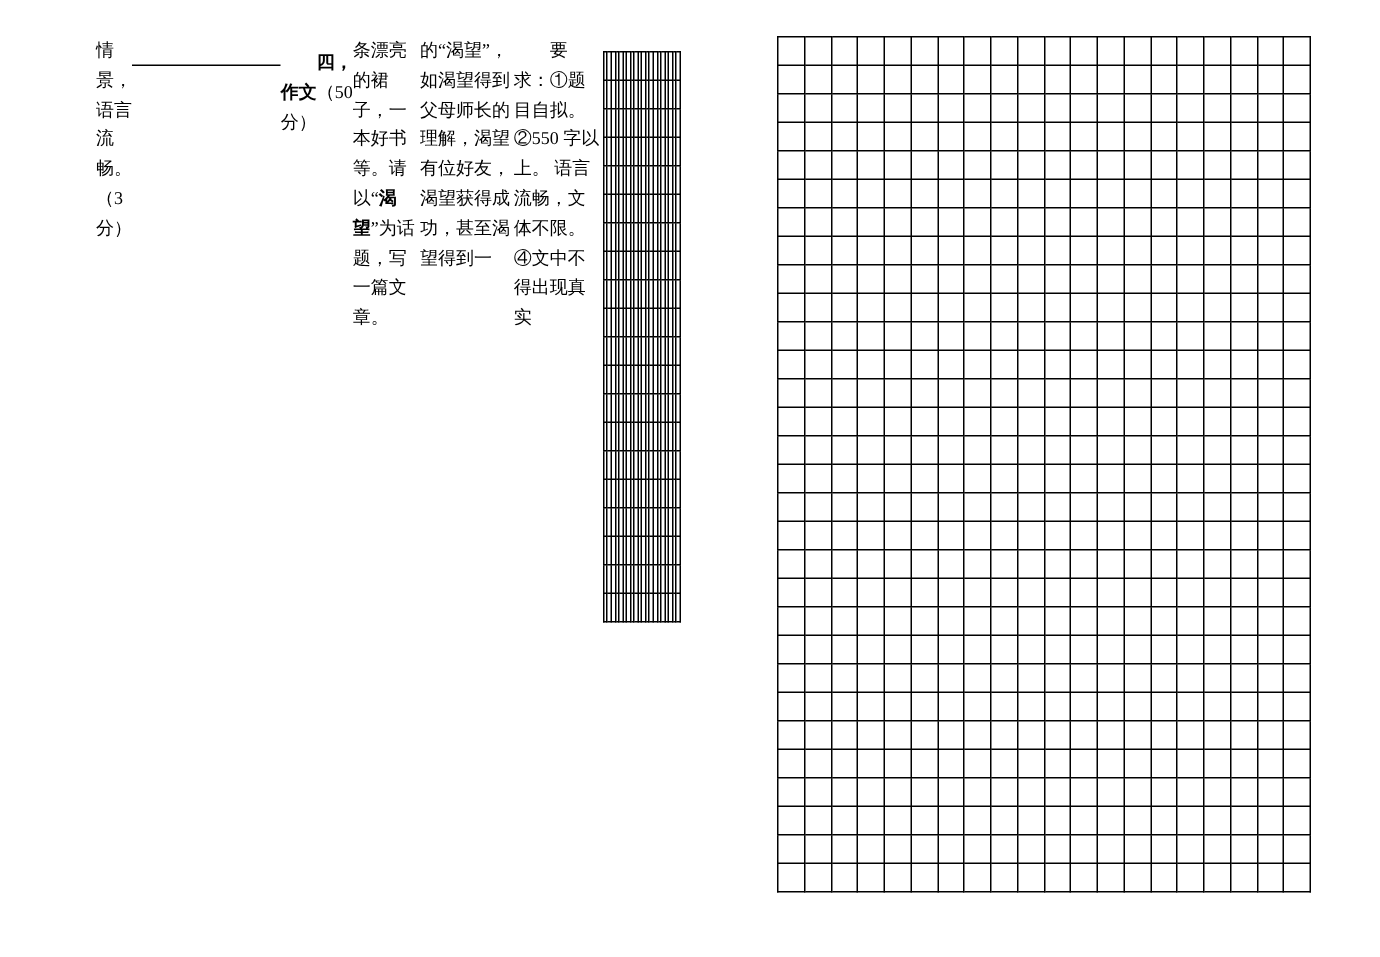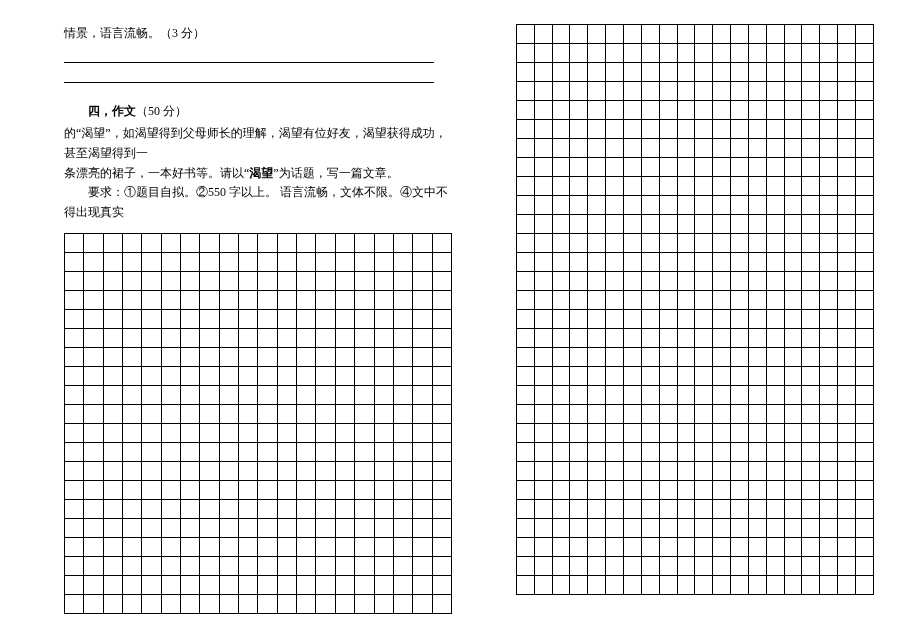--- a/index.html
+++ b/index.html
@@ -21,21 +21,21 @@
     padding: 24px 46px 24px 64px;
   }
   .columns {
     display: flex;
     flex-direction: row;
     gap: 64px;
     height: 100%;
   }
   .col {
     display: flex;
-    flex-direction: column;
+    flex-direction: row;
   }
   .col-left { width: 390px; }
   .col-right { width: 360px; }
   .text-line {
     line-height: 1.65;
   }
   .answer-line {
     border-bottom: 1px solid #000;
     height: 18px;
     margin-top: 2px;
@@ -71,24 +71,24 @@
       <div class="text-line">情景，语言流畅。（3 分）</div>
       <div class="answer-line"></div>
       <div class="answer-line"></div>
 
       <div class="spacer-sm"></div>
 
       <div class="text-line heading indent">
         <span class="bold">四，作文</span><span>（50 分）</span>
       </div>
 
-      <div class="text-line">的“渴望”，如渴望得到父母师长的理解，渴望有位好友，渴望获得成功，甚至渴望得到一</div>
       <div class="text-line">
         <span>条漂亮的裙子，一本好书等。请以“</span><span class="bold">渴望</span><span>”为话题，写一篇文章。</span>
       </div>
+      <div class="text-line">的“渴望”，如渴望得到父母师长的理解，渴望有位好友，渴望获得成功，甚至渴望得到一</div>
       <div class="text-line indent">要求：①题目自拟。②550 字以上。 语言流畅，文体不限。④文中不得出现真实</div>
 
       <div class="grid-wrap-left">
         <table class="grid" id="grid-left">
             <tbody>
               <tr>
                 <td></td>
                 <td></td>
                 <td></td>
                 <td></td>

